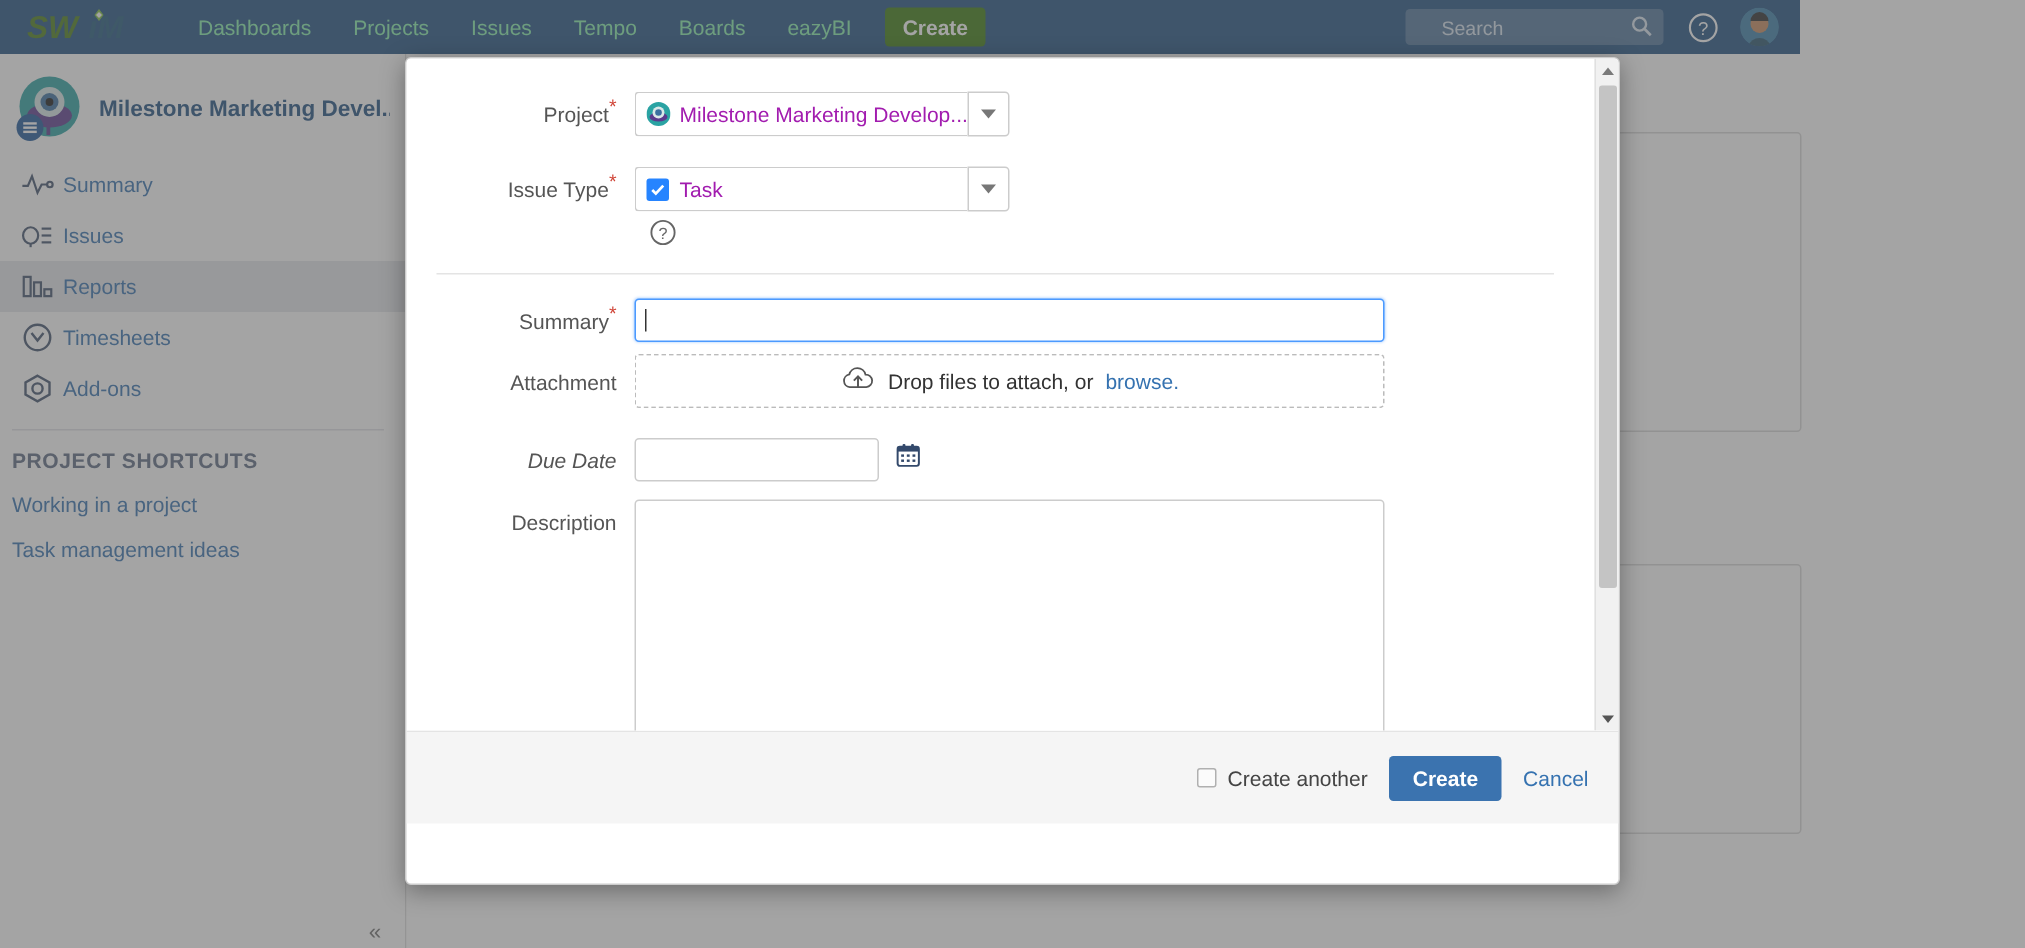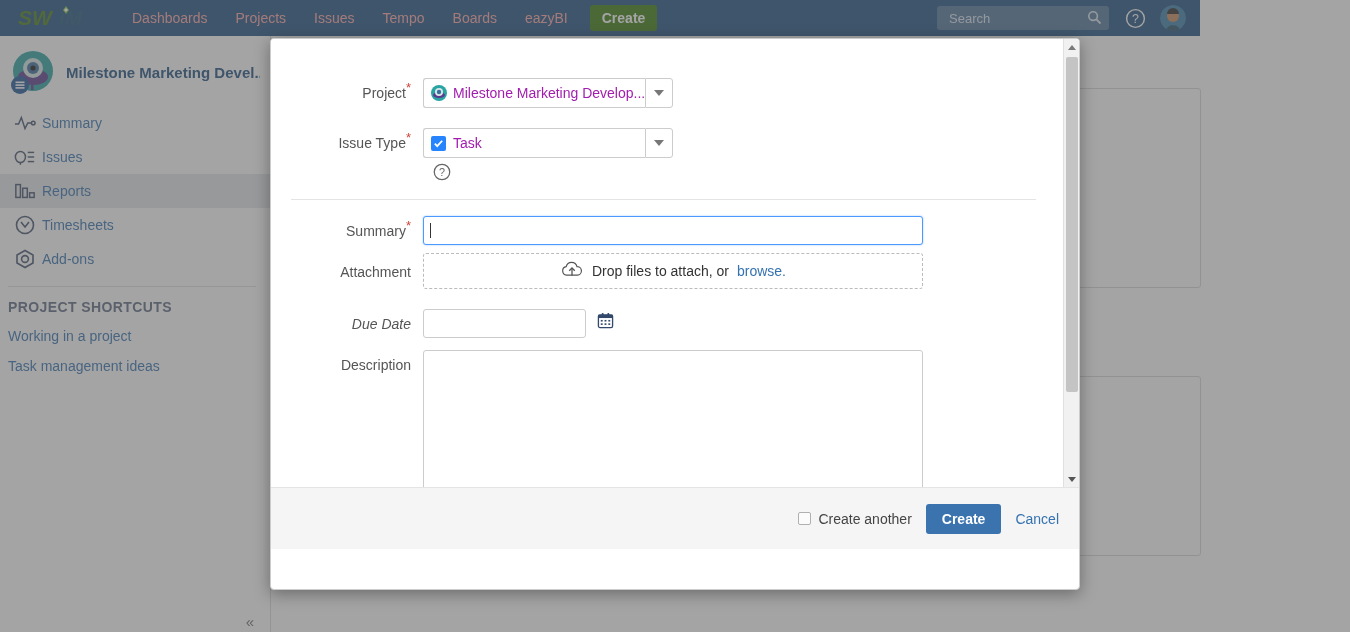--- a/index.html
+++ b/index.html
@@ -17,32 +17,32 @@
 
   
   .topnav {
     position: absolute; top:0; left:0; width:1200px; height:36px;
     background:#205081; display:flex; align-items:center;
   }
   .logo { width:110px; height:36px; display:flex; align-items:center; padding-left:18px; }
   .logo svg { display:block; }
   .nav-items { display:flex; align-items:center; height:36px; margin-left:8px; }
   .nav-item {
-    color:#fca5a5; font-size:14px; padding:0 14px; height:36px;
+    color:#86efac; font-size:14px; padding:0 14px; height:36px;
     display:flex; align-items:center; cursor:pointer; white-space:nowrap;
   }
   .nav-create {
     background:#3b7b0f; color:#fff; font-weight:bold; font-size:14px;
     height:26px; padding:0 12px; margin-left:8px; border-radius:3px;
     display:flex; align-items:center; cursor:pointer;
   }
   .nav-right { position:absolute; right:8px; top:0; height:36px; display:flex; align-items:center; }
   .search-box {
     width:172px; height:24px; background:rgba(255,255,255,0.22);
-    border-radius:3px; display:flex; align-items:center; padding:0 12px;
+    border-radius:3px; display:flex; align-items:center; padding:0 24px;
     position:relative;
   }
   .search-box .ph { color:#d8e4ef; font-size:13px; }
   .search-box .si { position:absolute; right:7px; top:4px; }
   .help-icon { margin:0 14px 0 16px; cursor:pointer; display:flex; }
   .avatar-top { width:26px; height:26px; border-radius:50%; overflow:hidden; margin-right:6px; cursor:pointer; }
 
   
   .sidebar {
     position:absolute; top:36px; left:0; width:271px; height:596px;
@@ -102,21 +102,21 @@
     display:flex; align-items:center; padding:0 20px; position:relative;
   }
   .modal-title { font-size:21px; color:#333; font-weight:normal; }
   .cfg-btn {
     position:absolute; right:20px; top:13px; height:32px;
     background:#f0f0f0; border:1px solid #ccc; border-radius:3px;
     display:flex; align-items:center; padding:0 10px; font-size:14px;
     color:#333; cursor:pointer; gap:5px;
   }
   .modal-body { position:relative; height:448px; background:#fff; overflow:hidden; }
-  .form-area { position:absolute; left:0; top:17px; width:785px; height:448px; }
+  .form-area { position:absolute; left:0; top:0; width:785px; height:448px; }
 
   .frow { display:flex; align-items:flex-start; margin-top:16px; }
   .flabel {
     width:152px; flex:0 0 152px; text-align:right; padding-right:12px;
     font-size:14px; color:#555; padding-top:7px; position:relative;
   }
   .req { color:#d04437; font-size:13px; vertical-align:super; line-height:0; }
   .fctl { flex:1; }
 
   .select-wrap { display:flex; width:250px; }

